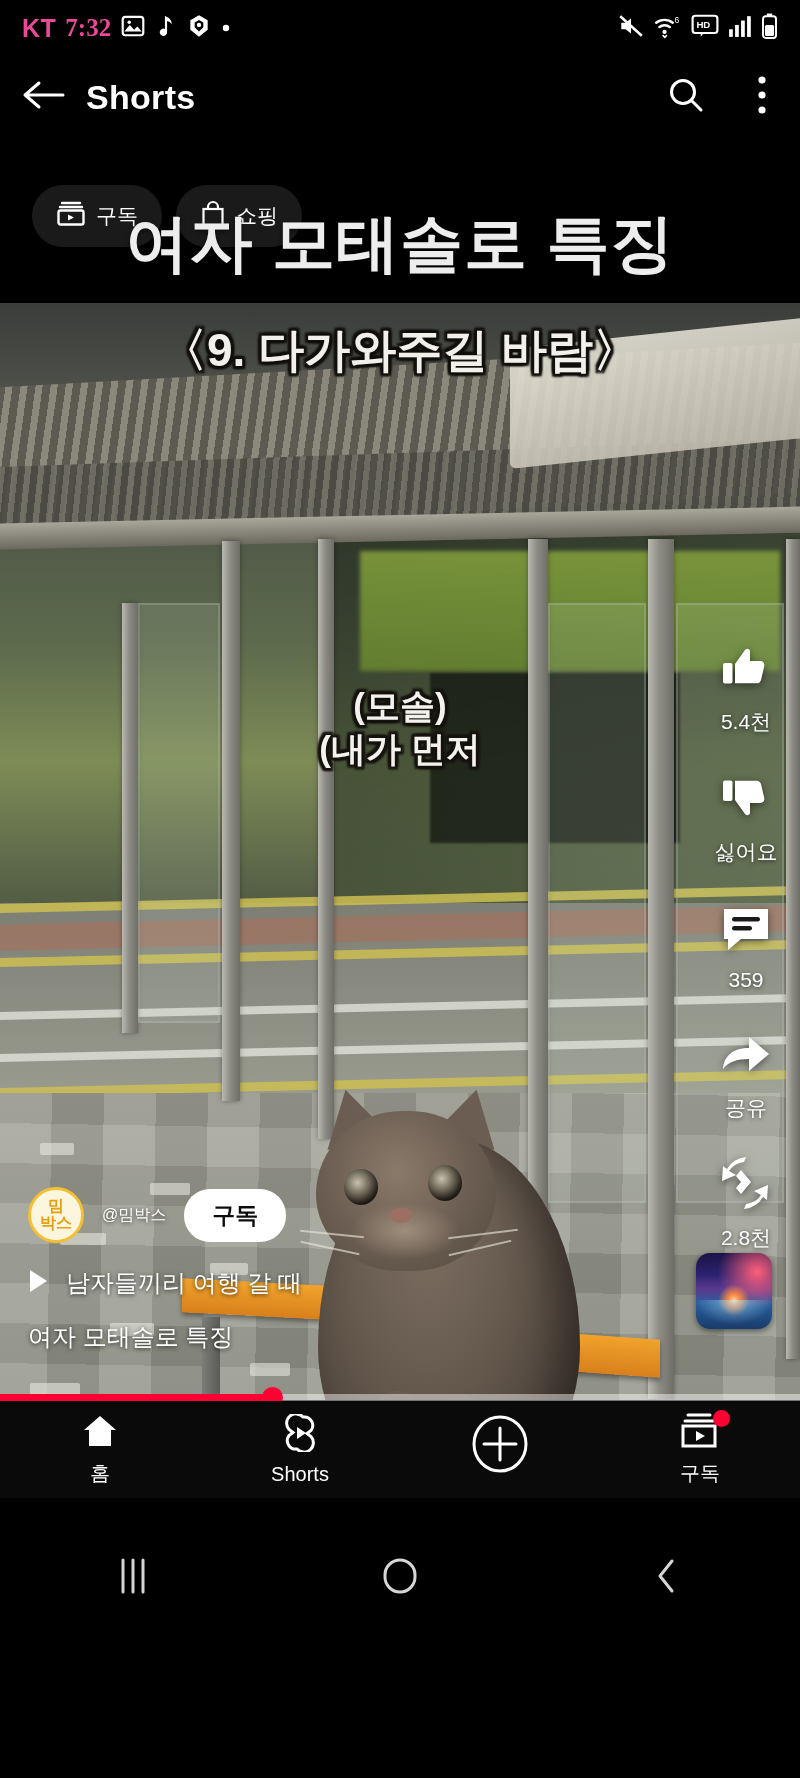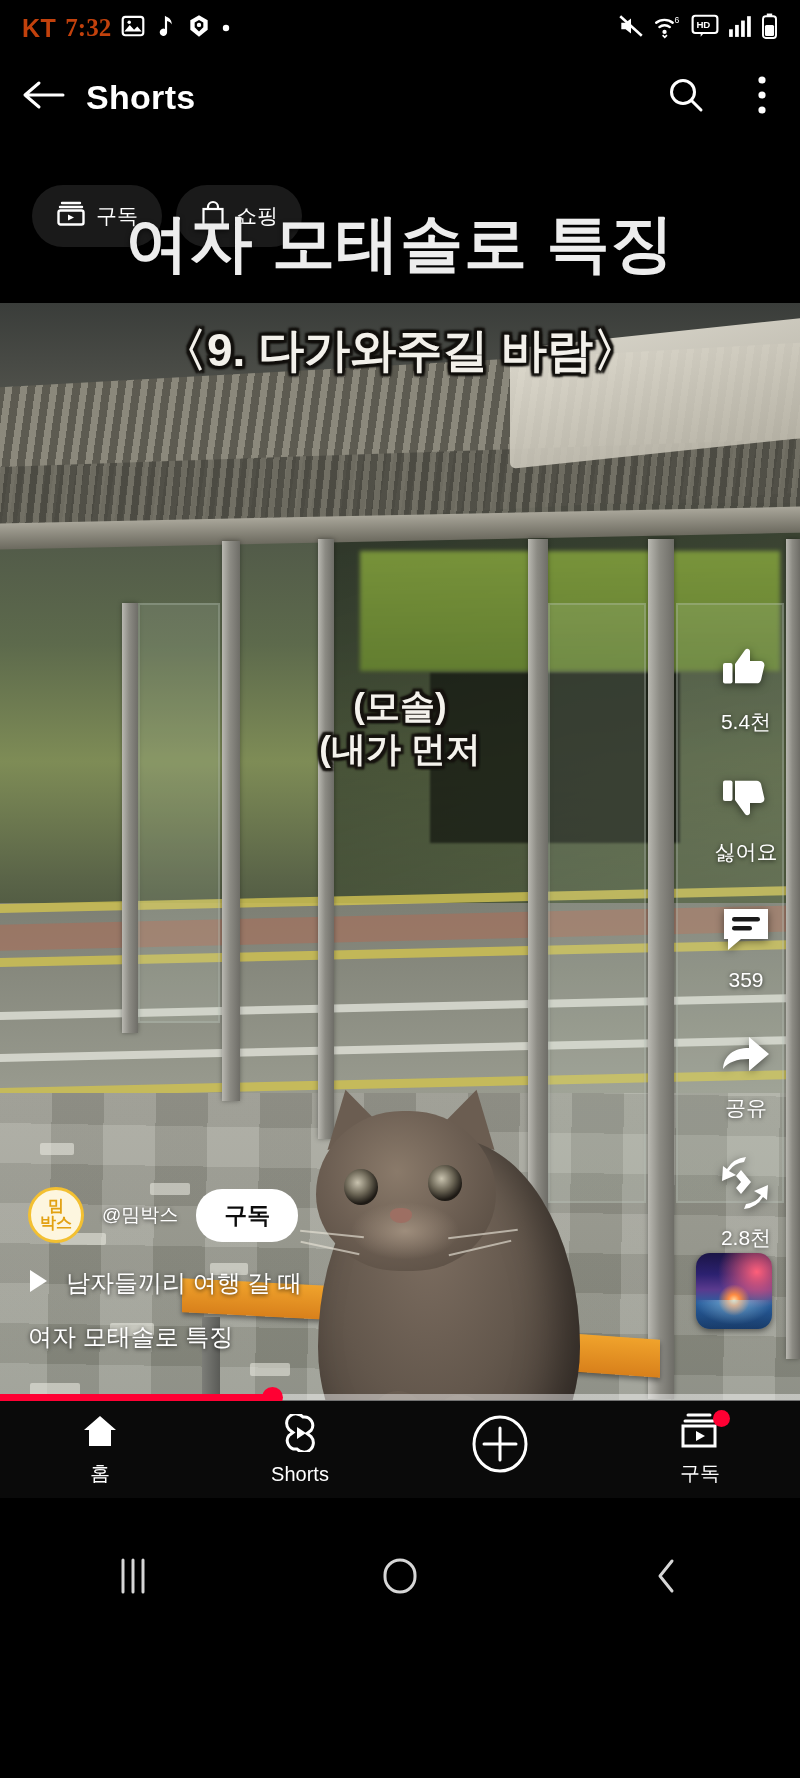--- a/index.html
+++ b/index.html
@@ -8,21 +8,21 @@
     background:#000;
     font-family:"Liberation Sans", sans-serif;
     overflow:hidden;
   }
   #app { position:relative; width:800px; height:1778px; background:#000; }
 
   
   .statusbar {
     position:absolute; top:0; left:0; width:800px; height:56px;
     display:flex; align-items:center; justify-content:space-between;
-    padding:0 22px; color:#c2410c; z-index:60;
+    padding:0 22px; color:#ec4899; z-index:60;
   }
   .sb-left { display:flex; align-items:center; gap:9px; }
   .sb-carrier { font-size:25px; font-weight:600; letter-spacing:.5px; }
   .sb-time { font-size:25px; font-weight:600;font-family:Liberation Serif, serif; }
   .sb-right { display:flex; align-items:center; gap:9px; }
   .sb-ico { display:block; }
 
   
   .header {
     position:absolute; top:56px; left:0; width:800px; height:82px;
@@ -174,21 +174,21 @@
 
   
   .meta { position:absolute; left:0; bottom:0; width:800px; z-index:30; padding:0 28px 18px 28px; }
   .meta-row-channel { display:flex; align-items:center; gap:18px; margin-bottom:24px; }
   .avatar {
     width:56px; height:56px; border-radius:50%;
     background:#fdf6df; border:3px solid #f3c031;
     display:flex; flex-direction:column; align-items:center; justify-content:center;
     color:#e2a112; font-size:16px; font-weight:800; line-height:1.05;
   }
-  .handle { color:#fff; font-size:19px; font-weight:500; text-shadow:0 1px 4px rgba(0,0,0,.7); }
+  .handle { color:#fff; font-size:16px; font-weight:500; text-shadow:0 1px 4px rgba(0,0,0,.7); }
   .subbtn { background:#fff; color:#0c0c0c; border-radius:26px;
     padding:11px 28px; font-size:23px; font-weight:700; }
   .meta-row { display:flex; align-items:center; gap:16px; margin-bottom:22px; }
   .meta-txt { color:#fff; font-size:24px; font-weight:500; text-shadow:0 1px 4px rgba(0,0,0,.75); }
   .meta-thumb { position:absolute; right:28px; bottom:64px; width:76px; height:76px;
     border-radius:14px; overflow:hidden;
     background:
       radial-gradient(circle at 50% 62%, #ffd9a0 0%, #ff8b42 9%, rgba(255,139,66,0) 26%),
       radial-gradient(ellipse at 80% 25%, #ff5f7a 0%, rgba(255,95,122,0) 45%),
       linear-gradient(180deg,#1b1546 0%, #2c2170 28%, #5a3a8e 48%, #2a5e9e 66%, #17345f 100%);

